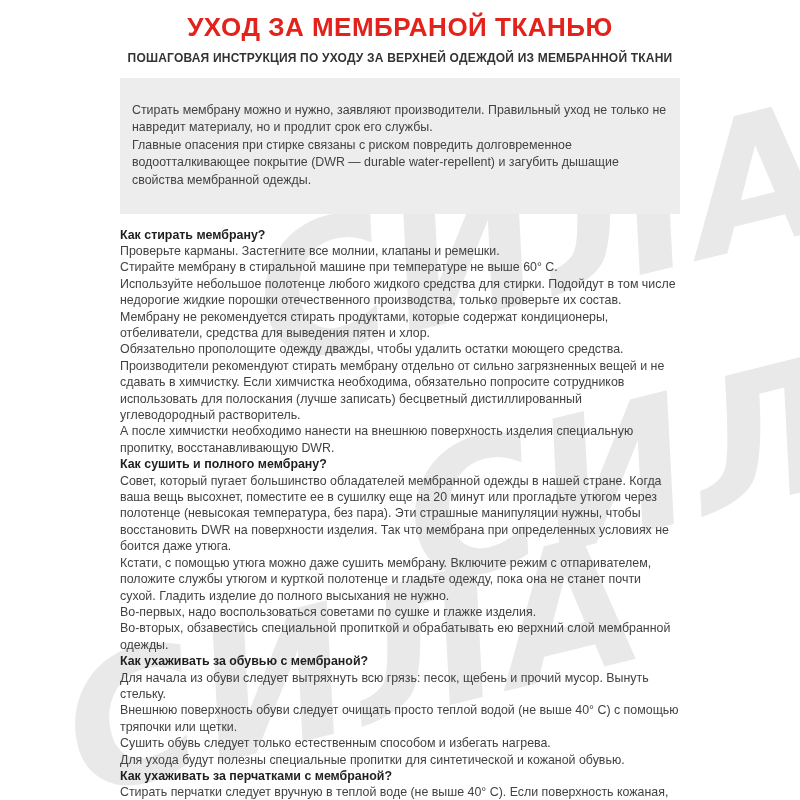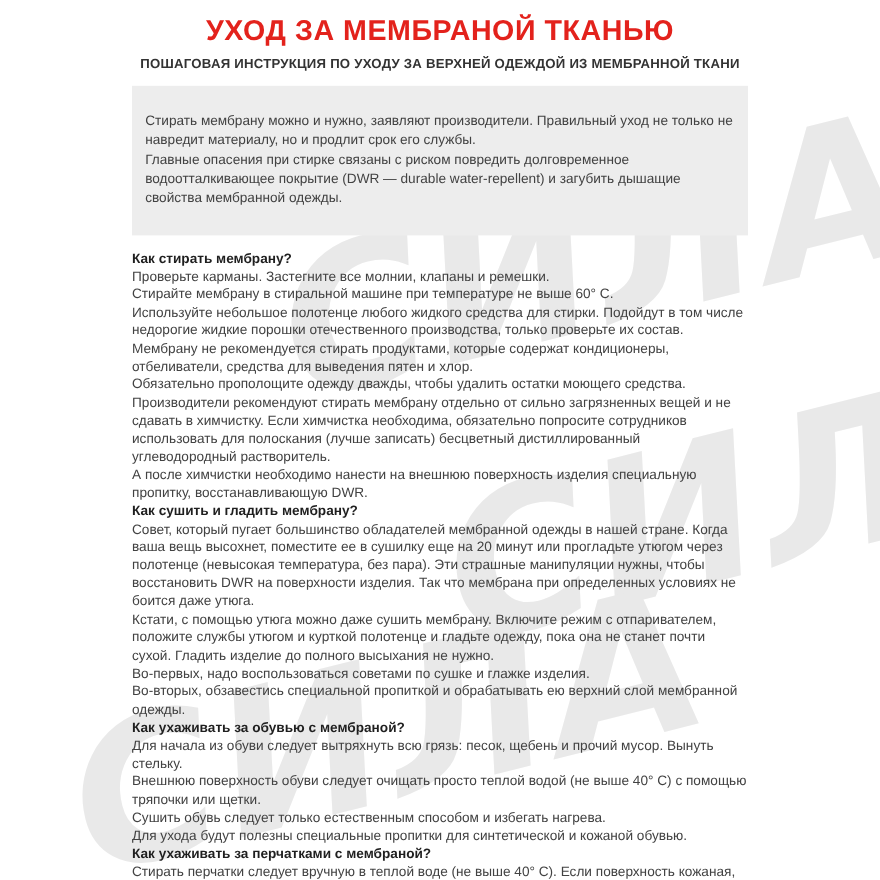--- a/index.html
+++ b/index.html
@@ -103,21 +103,21 @@
         <p class="section-heading">Как стирать мембрану?</p>
         <p>Проверьте карманы. Застегните все молнии, клапаны и ремешки.</p>
         <p>Стирайте мембрану в стиральной машине при температуре не выше 60° С.</p>
         <p>Используйте небольшое полотенце любого жидкого средства для стирки. Подойдут в том числе недорогие жидкие порошки отечественного производства, только проверьте их состав. Мембрану не рекомендуется стирать продуктами, которые содержат кондиционеры, отбеливатели, средства для выведения пятен и хлор.</p>
         <p>Обязательно прополощите одежду дважды, чтобы удалить остатки моющего средства.</p>
         <p>Производители рекомендуют стирать мембрану отдельно от сильно загрязненных вещей и не сдавать в химчистку. Если химчистка необходима, обязательно попросите сотрудников использовать для полоскания (лучше записать) бесцветный дистиллированный углеводородный растворитель.</p>
         <p>А после химчистки необходимо нанести на внешнюю поверхность изделия специальную пропитку, восстанавливающую DWR.</p>
       </div>
 
       <div>
-        <p class="section-heading">Как сушить и гладить мембрану?</p>
+        <p class="section-heading">Как сушить и полного мембрану?</p>
         <p>Совет, который пугает большинство обладателей мембранной одежды в нашей стране. Когда ваша вещь высохнет, поместите ее в сушилку еще на 20 минут или прогладьте утюгом через полотенце (невысокая температура, без пара). Эти страшные манипуляции нужны, чтобы восстановить DWR на поверхности изделия. Так что мембрана при определенных условиях не боится даже утюга.</p>
         <p>Кстати, с помощью утюга можно даже сушить мембрану. Включите режим с отпаривателем, положите службы утюгом и курткой полотенце и гладьте одежду, пока она не станет почти сухой. Гладить изделие до полного высыхания не нужно.</p>
       </div>
 
       <div>
         <p>Во-первых, надо воспользоваться советами по сушке и глажке изделия.</p>
         <p>Во-вторых, обзавестись специальной пропиткой и обрабатывать ею верхний слой мембранной одежды.</p>
       </div>
 
       <div>

